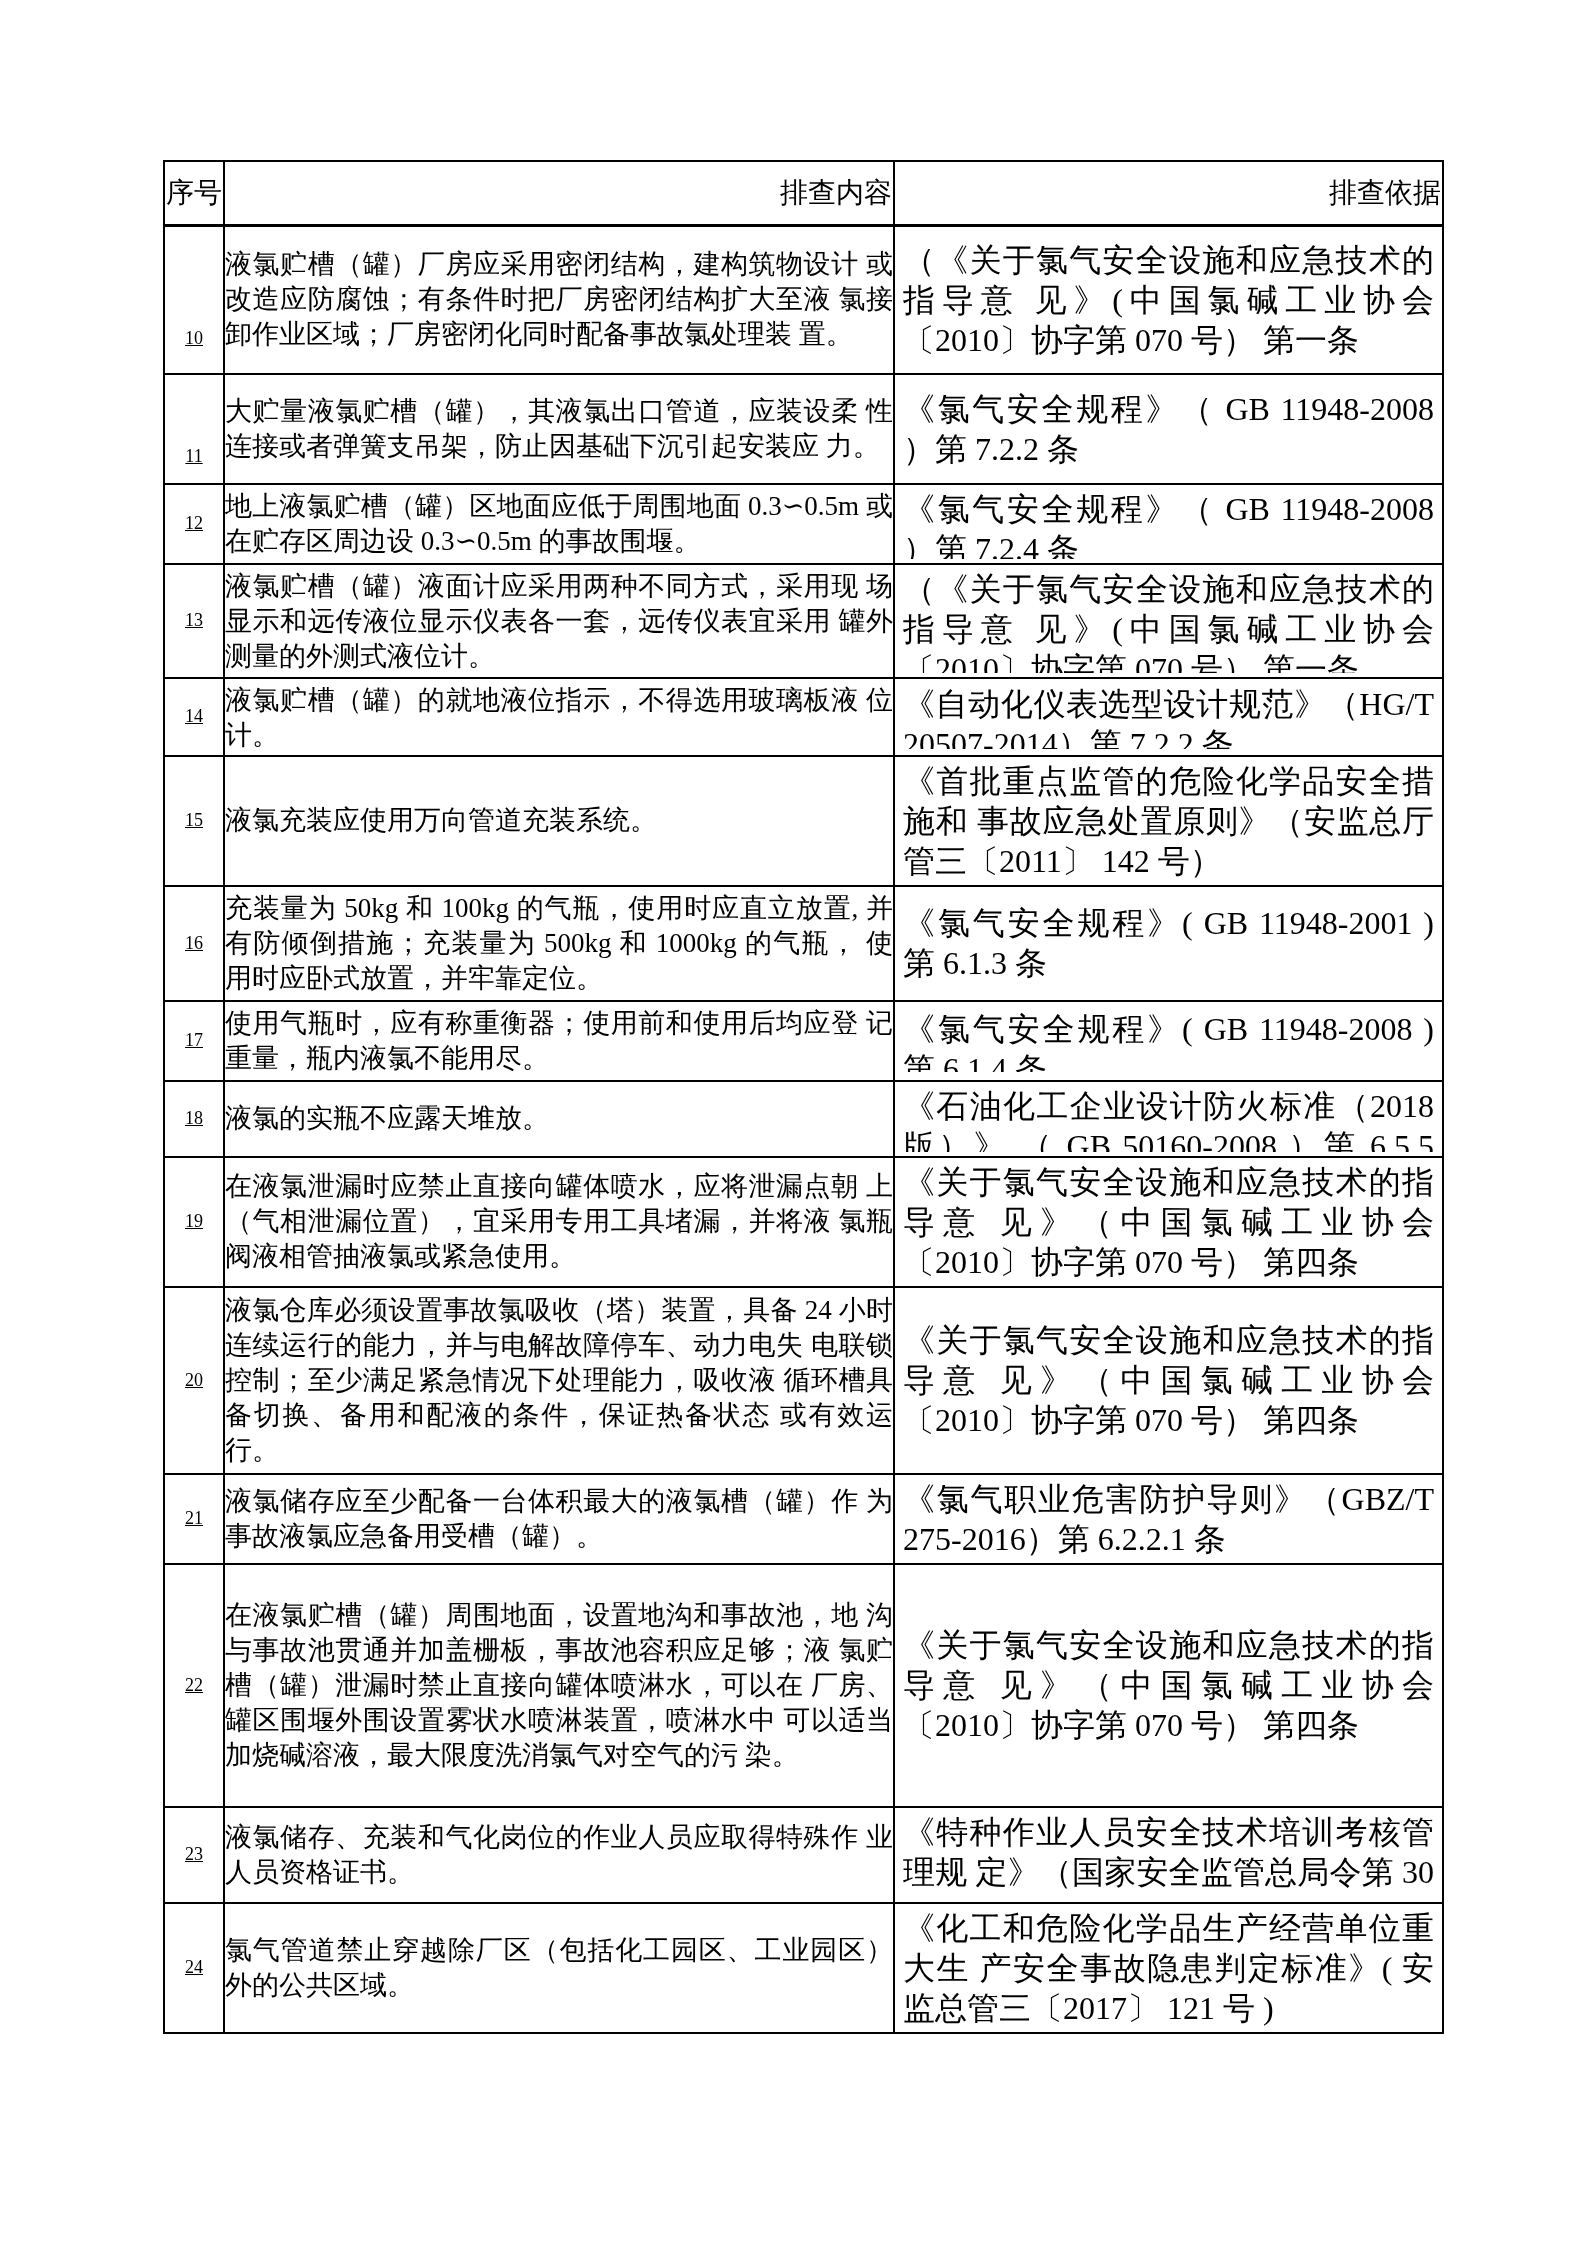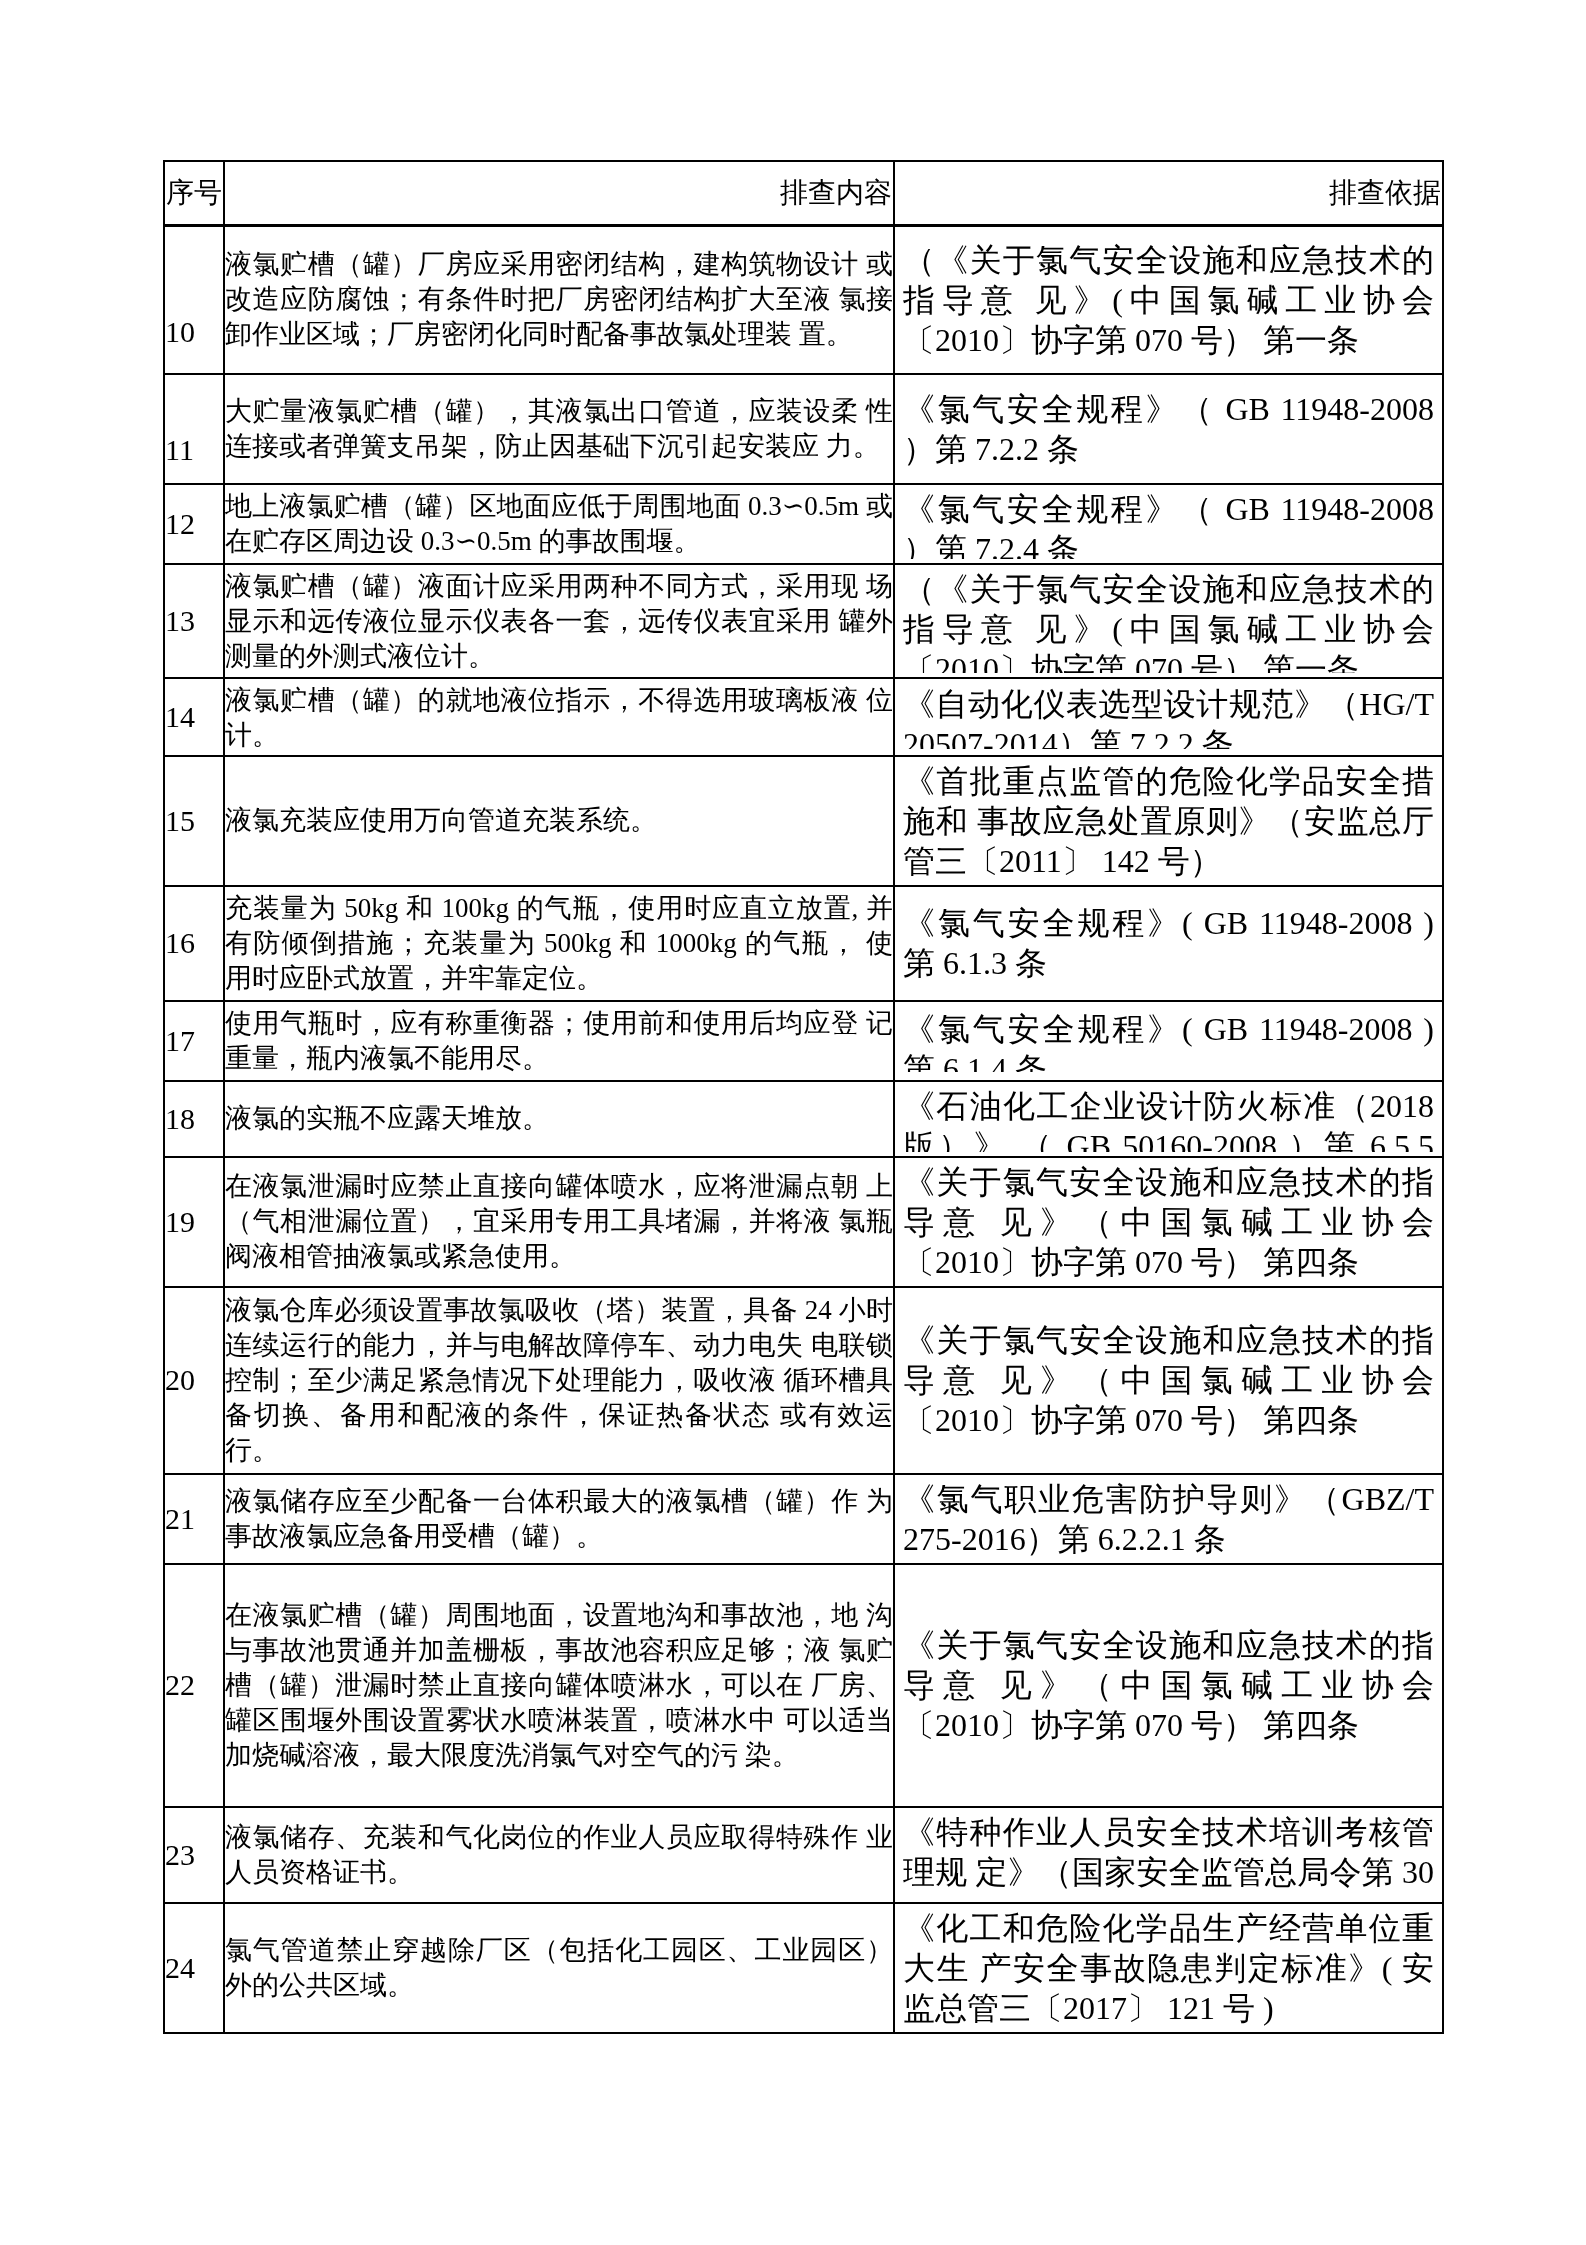--- a/index.html
+++ b/index.html
@@ -29,23 +29,24 @@
     vertical-align: middle;
     overflow: hidden;
   }
   .doc-table thead th {
     border-bottom: 3px solid #000000;
     font-size: 28px;
     text-align: right;
     height: 60px;
   }
   .c-no {
-    text-align: left;
-    font-size: 30px;
+    text-align: center;
+    font-size: 18px;
     padding: 0;
+    text-decoration: underline;
   }
   .c-no.num-low-10 { vertical-align: bottom; padding-bottom: 24px; }
   .c-no.num-low-11 { vertical-align: bottom; padding-bottom: 16px; }
   .c-content {
     font-size: 27px;
     line-height: 35px;
     padding: 4px 0;
     text-align: justify;
   }
   .c-basis {
@@ -128,21 +129,21 @@
       <td class="c-basis">
           <div class="clip" style="max-height:120px">《首批重点监管的危险化学品安全措施和 事故应急处置原则》（安监总厅管三〔2011〕 142 号）</div>
         </td>
     </tr>
     <tr style="height:112px">
       <td class="c-no">16</td>
       <td class="c-content">
           <div class="clip" style="max-height:106px">充装量为 50kg 和 100kg 的气瓶，使用时应直立放置, 并有防倾倒措施；充装量为 500kg 和 1000kg 的气瓶， 使用时应卧式放置，并牢靠定位。</div>
         </td>
       <td class="c-basis">
-          <div class="clip" style="max-height:104px">《氯气安全规程》( GB 11948-2008 )第 6.1.3 条</div>
+          <div class="clip" style="max-height:104px">《氯气安全规程》( GB 11948-2001 )第 6.1.3 条</div>
         </td>
     </tr>
     <tr style="height:71px">
       <td class="c-no">17</td>
       <td class="c-content">
           <div class="clip" style="max-height:70px">使用气瓶时，应有称重衡器；使用前和使用后均应登 记重量，瓶内液氯不能用尽。</div>
         </td>
       <td class="c-basis">
           <div class="clip" style="max-height:63px">《氯气安全规程》( GB 11948-2008 )第 6.1.4 条</div>
         </td>

